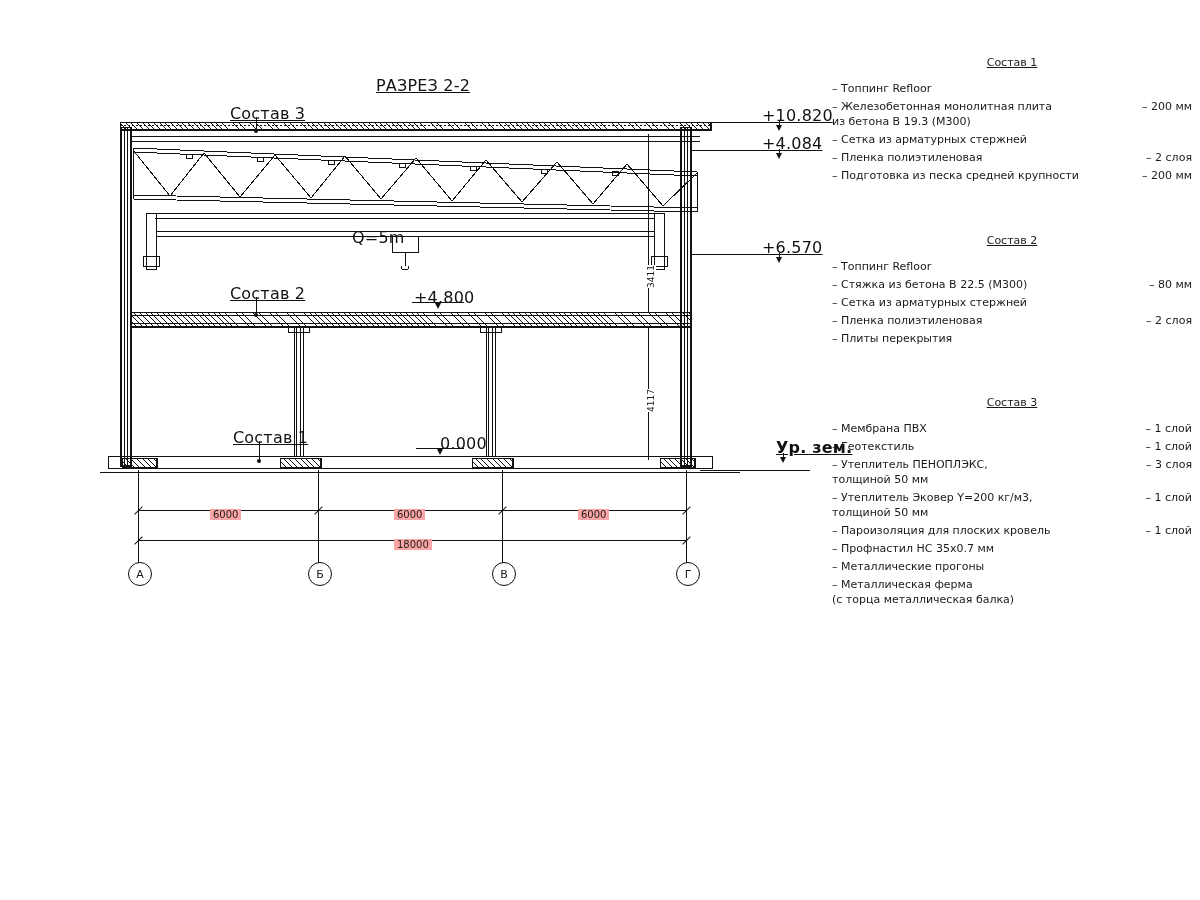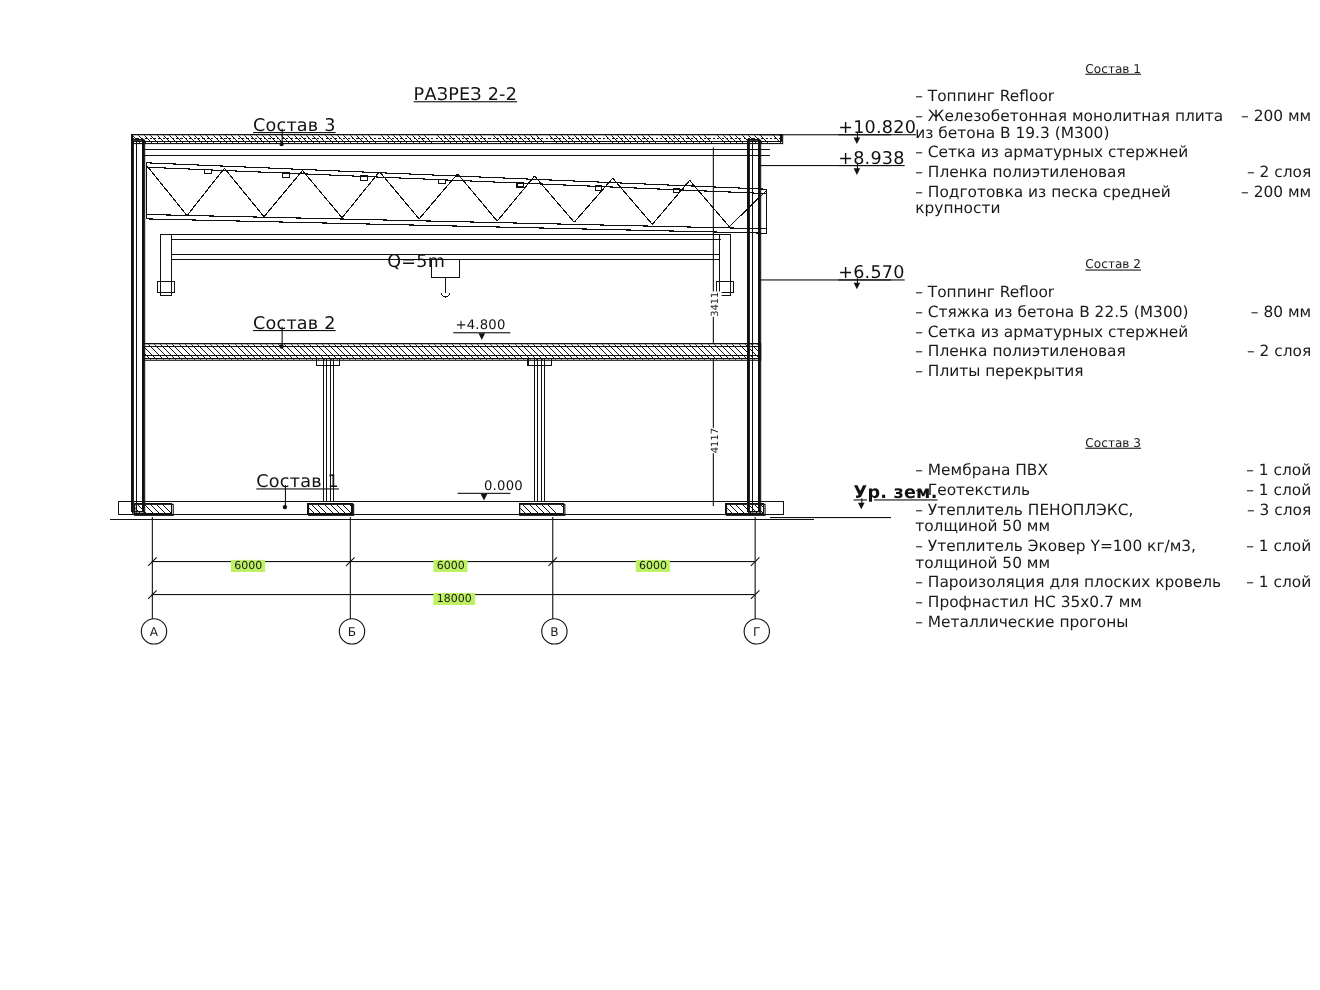--- a/index.html
+++ b/index.html
@@ -23,21 +23,21 @@
   }
   .abs { position: absolute; }
 
   
   .lbl {
     font-size: 16px;
     letter-spacing: 0.2px;
     white-space: nowrap;
     color: #111;
   }
-  .lbl-sm { font-size: 12px; }
+  .lbl-sm { font-size: 16px; }
   .underline { text-decoration: underline; }
   .bold { font-weight: bold; }
 
   
   .hline { position: absolute; background: #111; height: 1px; }
   .vline { position: absolute; background: #111; width: 1px; }
 
   .circle-mark {
     position: absolute;
     width: 22px; height: 22px;
@@ -75,39 +75,39 @@
   .spec-title {
     font-size: 11px;
     text-decoration: underline;
     text-align: center;
     margin-bottom: 12px;
   }
   .spec-row {
     display: flex;
     justify-content: space-between;
     align-items: flex-start;
-    font-size: 14px;
+    font-size: 11px;
     line-height: 15px;
     margin-bottom: 3px;
   }
   .spec-row .txt { white-space: pre-line; }
   .spec-row .qty { white-space: nowrap; padding-left: 10px; text-align: center; }
   .arrow-down {
     position: absolute;
     width: 0; height: 0;
     border-left: 3px solid transparent;
     border-right: 3px solid transparent;
     border-top: 6px solid #111;
   }
   .arrow-stem { position: absolute; width: 1px; height: 5px; background: #111; }
 
   .dim-text {
     position: absolute;
     font-size: 10px;
-    background: #bef264;
+    background: #fca5a5;
     padding: 0 3px;
   }
   .dim-text-v {
     position: absolute;
     font-size: 9px;
     background: #fff;
     transform: rotate(-90deg);
     transform-origin: left top;
     white-space: nowrap;
   }
@@ -260,21 +260,21 @@
   <div class="dim-text-v" style="left:646px; top:412px;">4117</div>
 
   <div class="abs">
     <div class="lbl underline" style="position:absolute; left:762px; top:106px;">+10.820</div>
     <div class="arrow-stem" style="left:779px; top:121px;"></div>
     <div class="arrow-down" style="left:776px; top:125px;"></div>
   </div>
   <div class="hline abs" style="left:690px; top:122px; width:120px;"></div>
 
   <div class="abs">
-    <div class="lbl underline" style="position:absolute; left:762px; top:134px;">+8.938</div>
+    <div class="lbl underline" style="position:absolute; left:762px; top:134px;">+4.084</div>
     <div class="arrow-stem" style="left:779px; top:149px;"></div>
     <div class="arrow-down" style="left:776px; top:153px;"></div>
   </div>
   <div class="hline abs" style="left:690px; top:150px; width:120px;"></div>
 
   <div class="abs">
     <div class="lbl underline" style="position:absolute; left:762px; top:238px;">+6.570</div>
     <div class="arrow-stem" style="left:779px; top:253px;"></div>
     <div class="arrow-down" style="left:776px; top:257px;"></div>
   </div>
@@ -377,31 +377,36 @@
     <div class="spec-row">
       <span class="txt">– Геотекстиль</span>
       <span class="qty">– 1 слой</span>
     </div>
     <div class="spec-row">
       <span class="txt">– Утеплитель ПЕНОПЛЭКС,
    толщиной 50 мм</span>
       <span class="qty">– 3 слоя</span>
     </div>
     <div class="spec-row">
-      <span class="txt">– Утеплитель Эковер Y=100 кг/м3,
+      <span class="txt">– Утеплитель Эковер Y=200 кг/м3,
    толщиной 50 мм</span>
       <span class="qty">– 1 слой</span>
     </div>
     <div class="spec-row">
       <span class="txt">– Пароизоляция для плоских кровель</span>
       <span class="qty">– 1 слой</span>
     </div>
     <div class="spec-row">
       <span class="txt">– Профнастил НС 35х0.7 мм</span>
       <span class="qty"></span>
     </div>
     <div class="spec-row">
       <span class="txt">– Металлические прогоны</span>
       <span class="qty"></span>
     </div>
+    <div class="spec-row">
+      <span class="txt">– Металлическая ферма
+   (с торца металлическая балка)</span>
+      <span class="qty"></span>
+    </div>
   </div>
 
 </div>
 
 </body></html>

